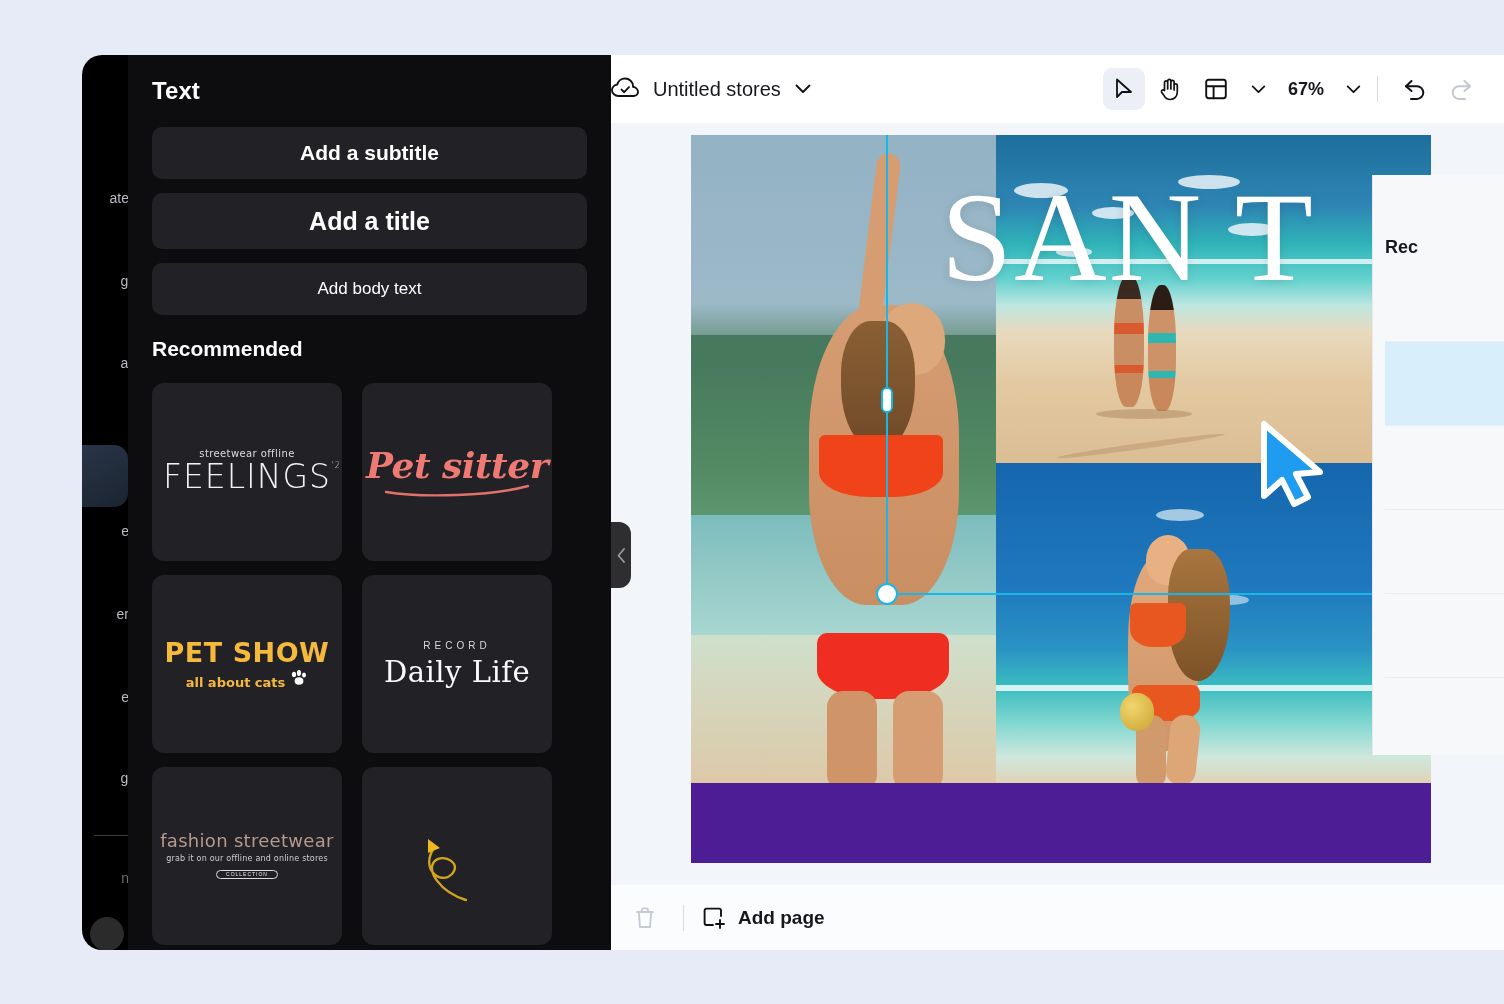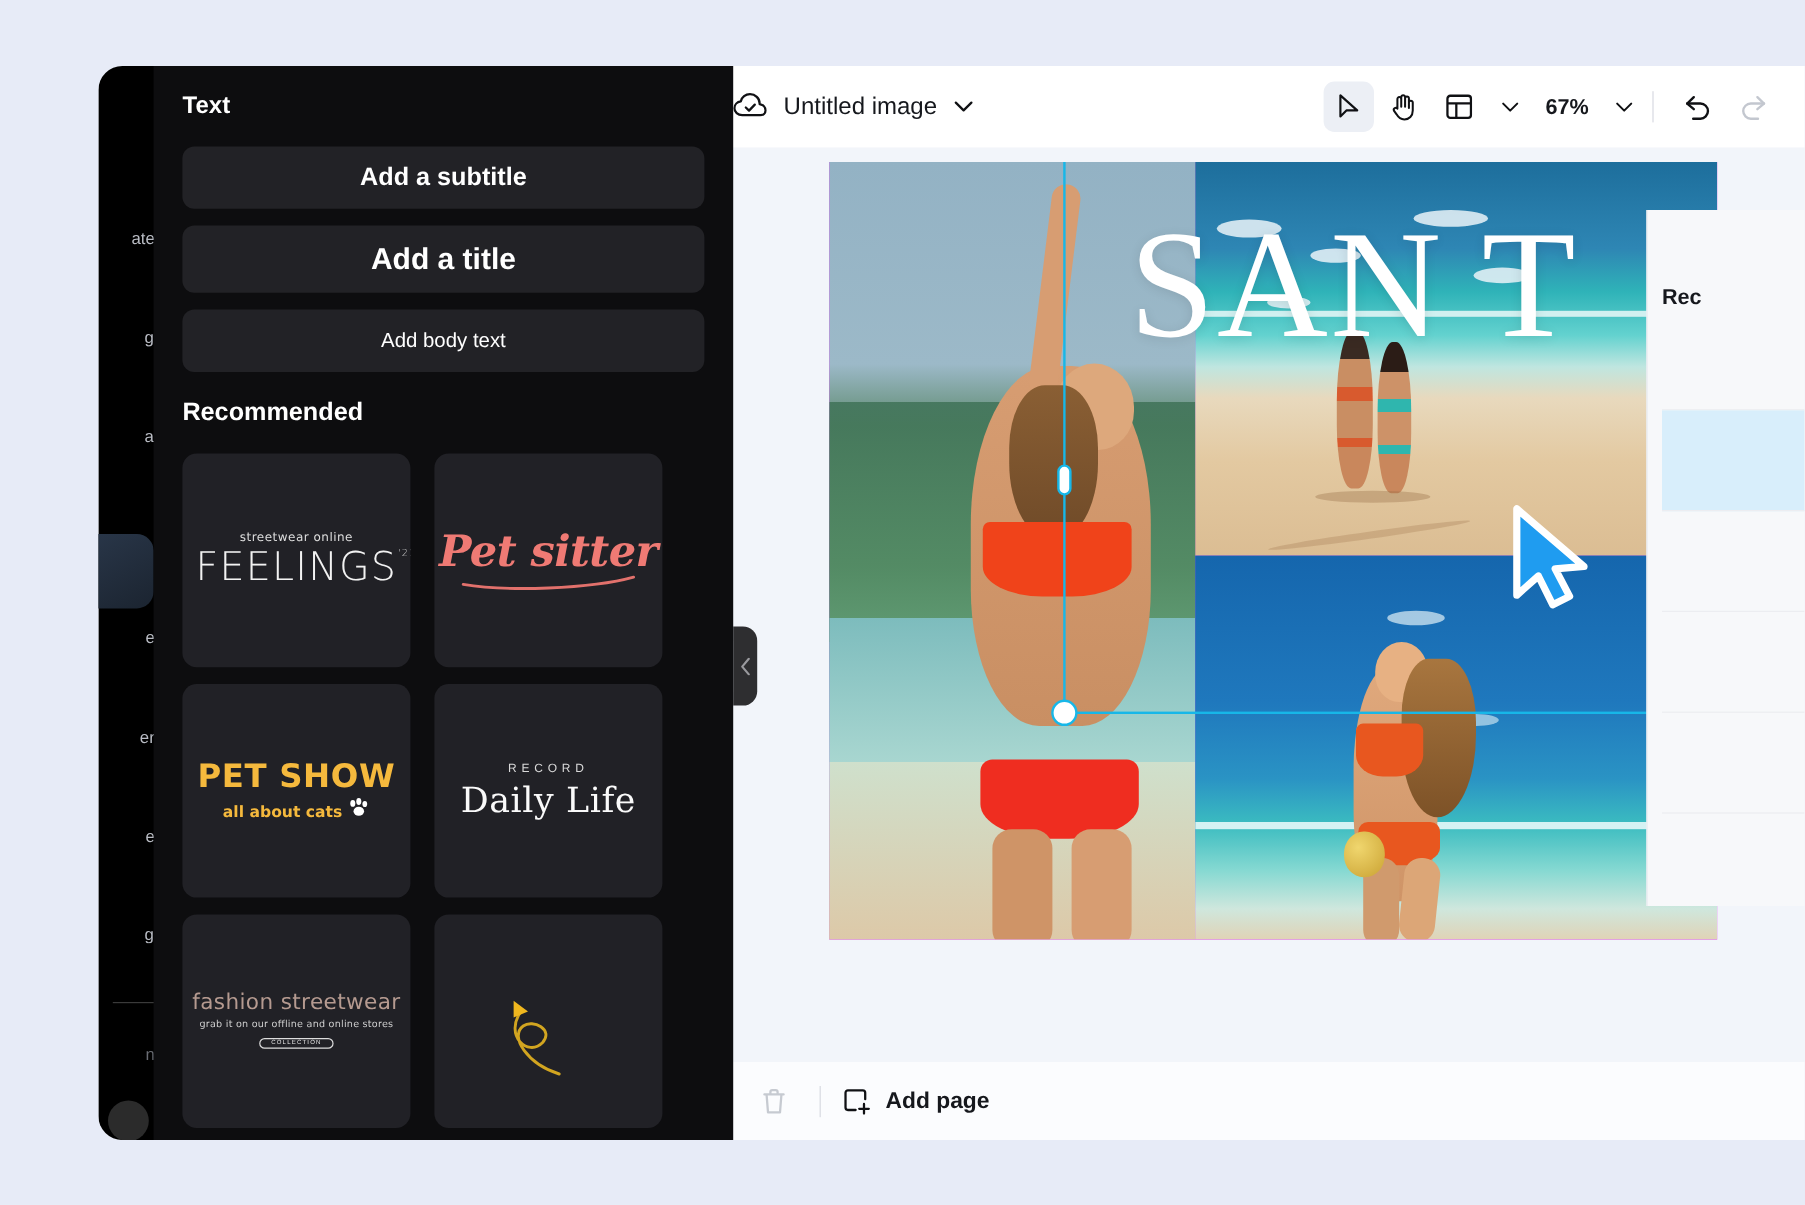--- a/index.html
+++ b/index.html
@@ -47,21 +47,21 @@
 
   
   .text-panel {
     position: absolute; left: 46px; top: 0;
     width: 483px; height: 895px;
     background: #0d0d0f; z-index: 10;
     padding: 22px 24px 0 24px;
     overflow: hidden;
   }
   .panel-heading {
-    color: #ffffff; font-size: 20px; font-weight: 700; letter-spacing: .1px;
+    color: #ffffff; font-size: 24px; font-weight: 700; letter-spacing: .1px;
     margin-bottom: 22px;
   }
   .text-btn {
     display: block; width: 100%; border: none; cursor: pointer;
     background: #222226; color: #fff;
     border-radius: 10px; margin-bottom: 14px;
     font-family: "Liberation Sans", sans-serif;
     text-align: center;
   }
   .btn-title    { height: 56px; font-size: 25px; font-weight: 700; }
@@ -155,22 +155,22 @@
   .zoom-val { font-size: 18px; font-weight: 700; color: #16181d; padding: 0 8px; }
   .tb-sep { width: 1px; height: 26px; background: #d7dae1; margin: 0 12px; }
 
   
   .canvas-area {
     position: absolute; left: 0; top: 68px; right: 0; bottom: 65px;
     background: #f2f5fa; overflow: hidden;
   }
   .artboard {
     position: absolute; left: 134px; top: 12px;
-    width: 740px; height: 648px;
-    background: #d946ef;
+    width: 740px; height: 728px;
+    background: #4c1d95;
     display: grid;
     grid-template-columns: 305px 435px;
     grid-template-rows: 328px 320px;
     overflow: hidden;
   }
   .ph { position: relative; overflow: hidden; }
   
   .ph1 { background:
       linear-gradient(to bottom,
         #1d6e9c 0%, #2e86b4 22%,
@@ -279,21 +279,21 @@
       <button class="text-btn btn-subtitle">Add a subtitle</button>
       <button class="text-btn btn-title">Add a title</button>
       <button class="text-btn btn-body">Add body text</button>
 
       <div class="section-heading">Recommended</div>
 
       <div class="tmpl-grid">
 
         <div class="tmpl-card">
           <div class="tmpl-inner">
-            <div class="c1-top">streetwear online</div>
+            <div class="c1-top">streetwear offline</div>
             <div class="c1-main">
               <span>FEELINGS</span>
               <span class="c1-sup">'21</span>
             </div>
           </div>
         </div>
 
         <div class="tmpl-card">
           <div class="tmpl-inner">
             <div class="c2-main">Pet sitter</div>
@@ -354,21 +354,21 @@
     <div class="editor">
 
       <div class="topbar">
         <div class="doc-title-wrap">
           <svg width="28" height="24" viewBox="0 0 28 24">
             <path d="M7.5 19 C3.9 19 1 16.4 1 13.2 C1 10.3 3.3 7.9 6.3 7.5 C7.1 4 10.3 1.5 14 1.5
                      C18.4 1.5 22 4.9 22 9.1 C22 9.3 22 9.5 22 9.7 C24.8 10.1 27 12.4 27 15.1
                      C27 17.3 25 19 22.5 19 Z" stroke="#101114" stroke-width="1.9" fill="none" stroke-linejoin="round"></path>
             <path d="M10.5 12.6 L13.2 15.2 L18 10.2" stroke="#101114" stroke-width="1.9" fill="none" stroke-linecap="round" stroke-linejoin="round"></path>
           </svg>
-          <div class="doc-title">Untitled image</div>
+          <div class="doc-title">Untitled stores</div>
           <svg width="16" height="10" viewBox="0 0 16 10">
             <path d="M1.5 1.5 L8 8 L14.5 1.5" stroke="#101114" stroke-width="1.9" fill="none" stroke-linecap="round" stroke-linejoin="round"></path>
           </svg>
         </div>
 
         <div class="tb-right">
           <button class="tb-btn active">
             <svg width="20" height="22" viewBox="0 0 20 22">
               <path d="M3 1.5 L3 19 L8 14 L17 14 Z" stroke="#101114" stroke-width="1.8" fill="none" stroke-linejoin="round"></path>
             </svg>

